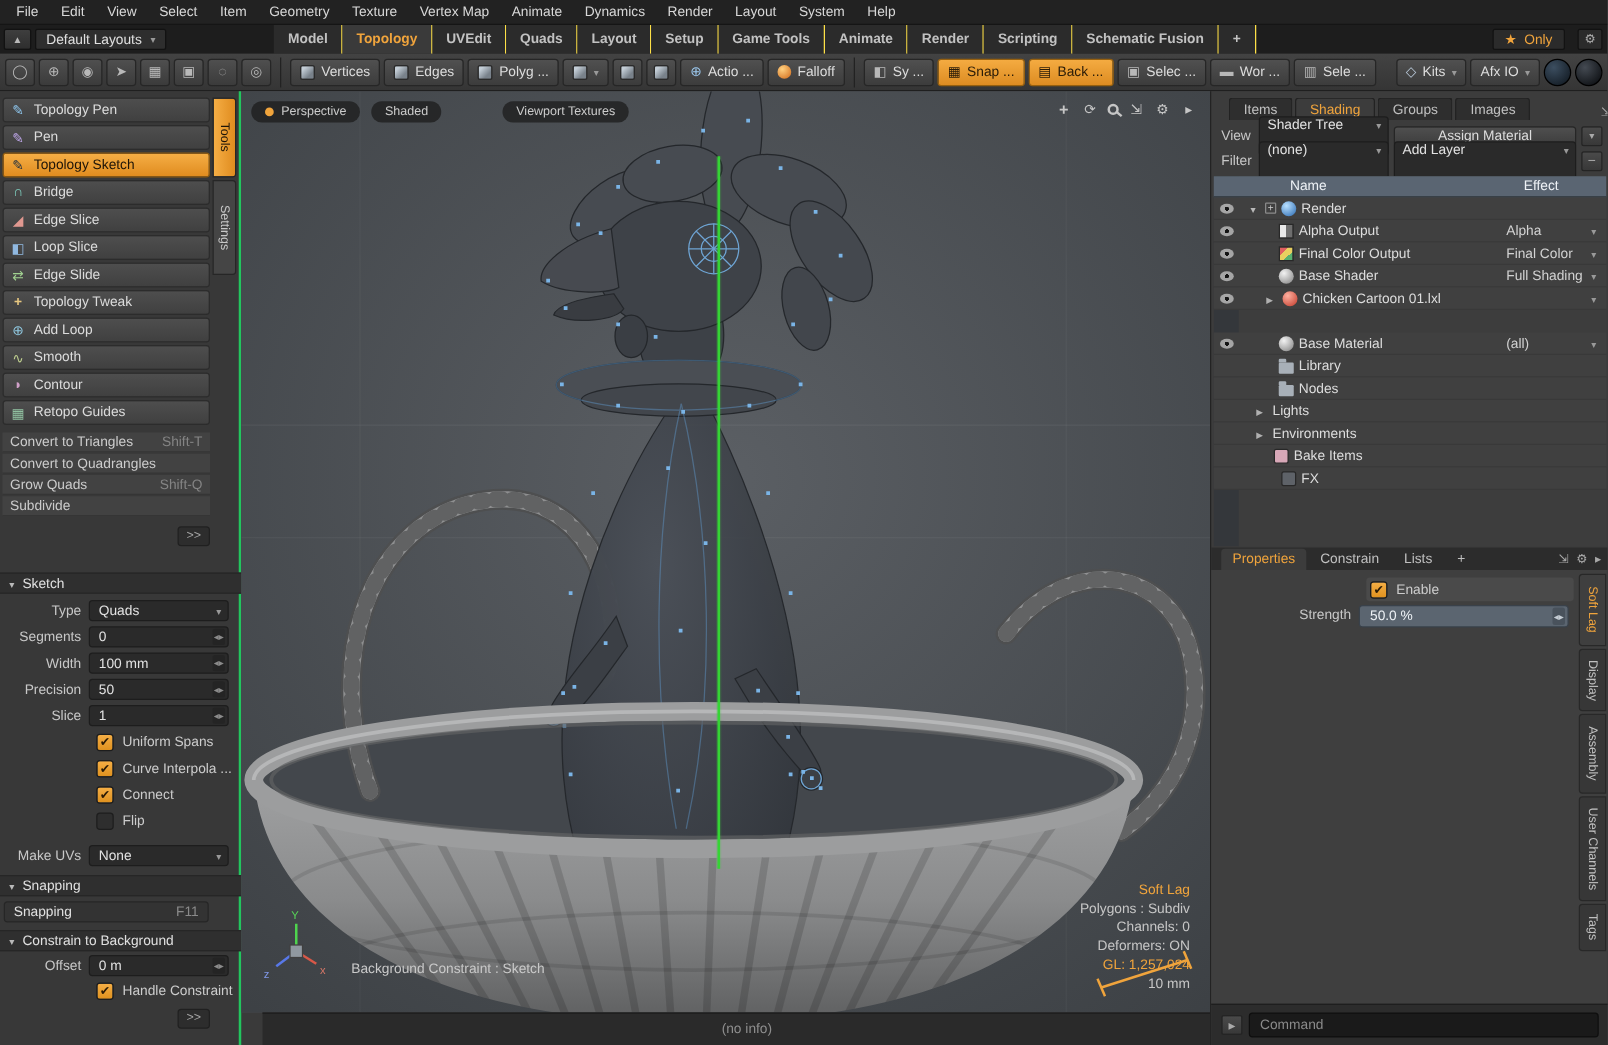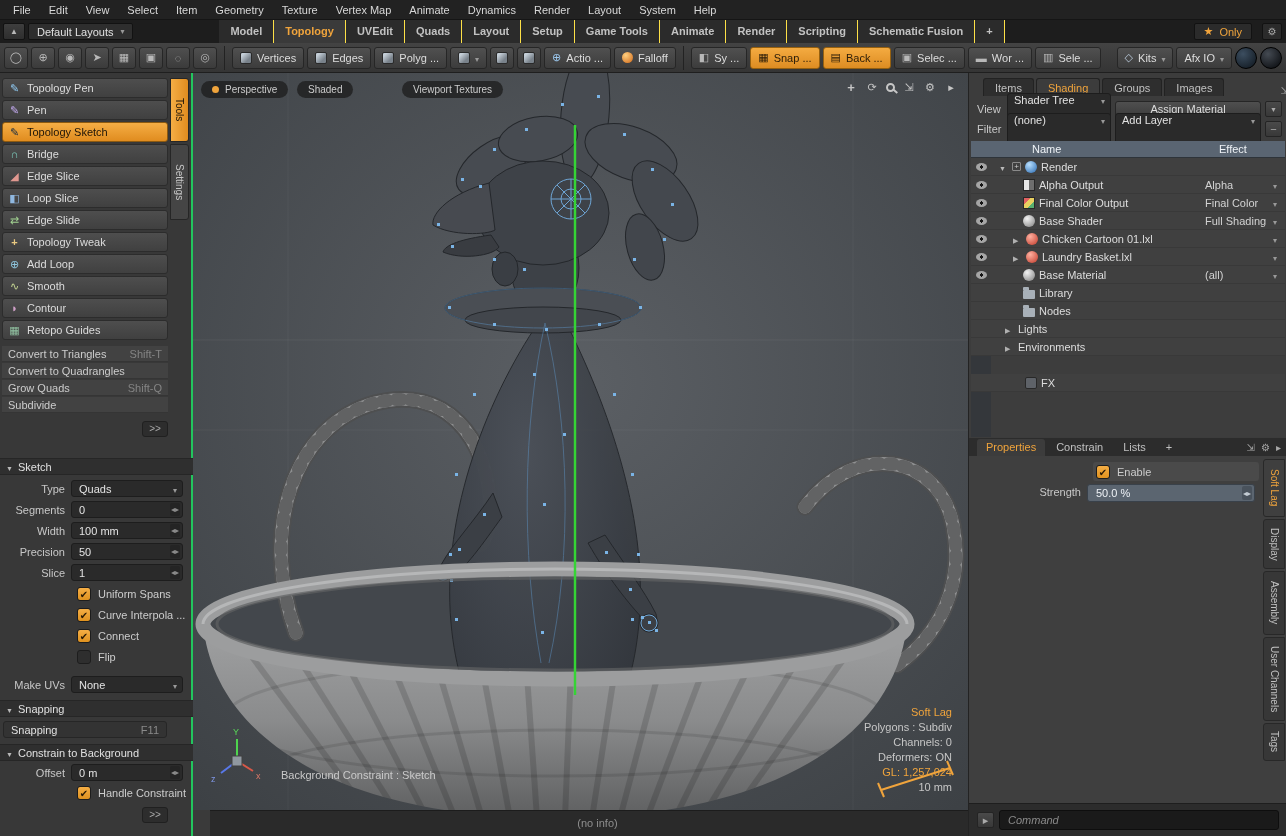--- a/index.html
+++ b/index.html
@@ -189,21 +189,21 @@
     height:14px; display:flex; align-items:center; padding:0 1px; border-radius:2px; }
   .pside { position:absolute; left:294px; width:22px; background:#373737; border:1px solid #282828;
     border-radius:3px 0 0 3px; writing-mode:vertical-rl; display:flex; align-items:center; justify-content:center;
     font-size:10px; color:#c0c0c0; }
   .pside.active { color:#f0a43c; background:#3f3f3f; }
 
   #cmdbar { position:absolute; left:0; top:730px; width:318px; height:33px; background:#2c2c2c; border-top:1px solid #1e1e1e;
     display:flex; align-items:center; gap:5px; padding:0 8px; }
   #cmdbar .rsq { flex:none; }
   #cmd-input { flex:1; height:20px; background:#1a1a1a; border:1px solid #0e0e0e; border-radius:3px;
-    color:#cccccc; padding:0 8px; font-family:"Liberation Sans",sans-serif; font-size:11px; outline:none;font-style:italic; }
+    color:#cccccc; padding:0 8px; font-family:"Liberation Sans",sans-serif; font-size:11px; outline:none; }
   #cmd-input::placeholder { color:#8a8a8a; }
 </style>
 </head>
 <body>
 
 <div id="app">
 
   <div id="menubar">
     <span class="menu-item">File</span>
     <span class="menu-item">Edit</span>
@@ -775,31 +775,20 @@
         <span class="eyecell">
             <span class="eye"></span>
           </span>
         <span class="rcont">
             <span class="exp g-triright"></span>
             <span class="tico i-red"></span>
             <span>Chicken Cartoon 01.lxl</span>
           </span>
         <span class="effdd g-dd"></span>
       </div>
-      <div class="trow d1x" style="top:107px">
-        <span class="eyecell">
-            <span class="eye"></span>
-          </span>
-        <span class="rcont">
-            <span class="exp g-triright"></span>
-            <span class="tico i-red"></span>
-            <span>Laundry Basket.lxl</span>
-          </span>
-        <span class="effdd g-dd"></span>
-      </div>
       <div class="trow d1" style="top:125px">
         <span class="eyecell">
             <span class="eye"></span>
           </span>
         <span class="rcont">
             <span class="tico i-sphere"></span>
             <span>Base Material</span>
           </span>
         <span class="reff">(all)</span>
           <span class="effdd g-dd"></span>
@@ -831,20 +820,29 @@
             <span>Lights</span>
           </span>
       </div>
       <div class="trow dl noeye" style="top:197px">
         <span class="eyecell">
             <span class="eye"></span>
           </span>
         <span class="rcont">
             <span class="exp g-triright"></span>
             <span>Environments</span>
+          </span>
+      </div>
+      <div class="trow db noeye" style="top:215px">
+        <span class="eyecell">
+            <span class="eye"></span>
+          </span>
+        <span class="rcont">
+            <span class="tico i-bake"></span>
+            <span>Bake Items</span>
           </span>
       </div>
       <div class="trow dfx noeye" style="top:233px">
         <span class="eyecell">
             <span class="eye"></span>
           </span>
         <span class="rcont">
             <span class="tico i-fxsq"></span>
             <span>FX</span>
           </span>

